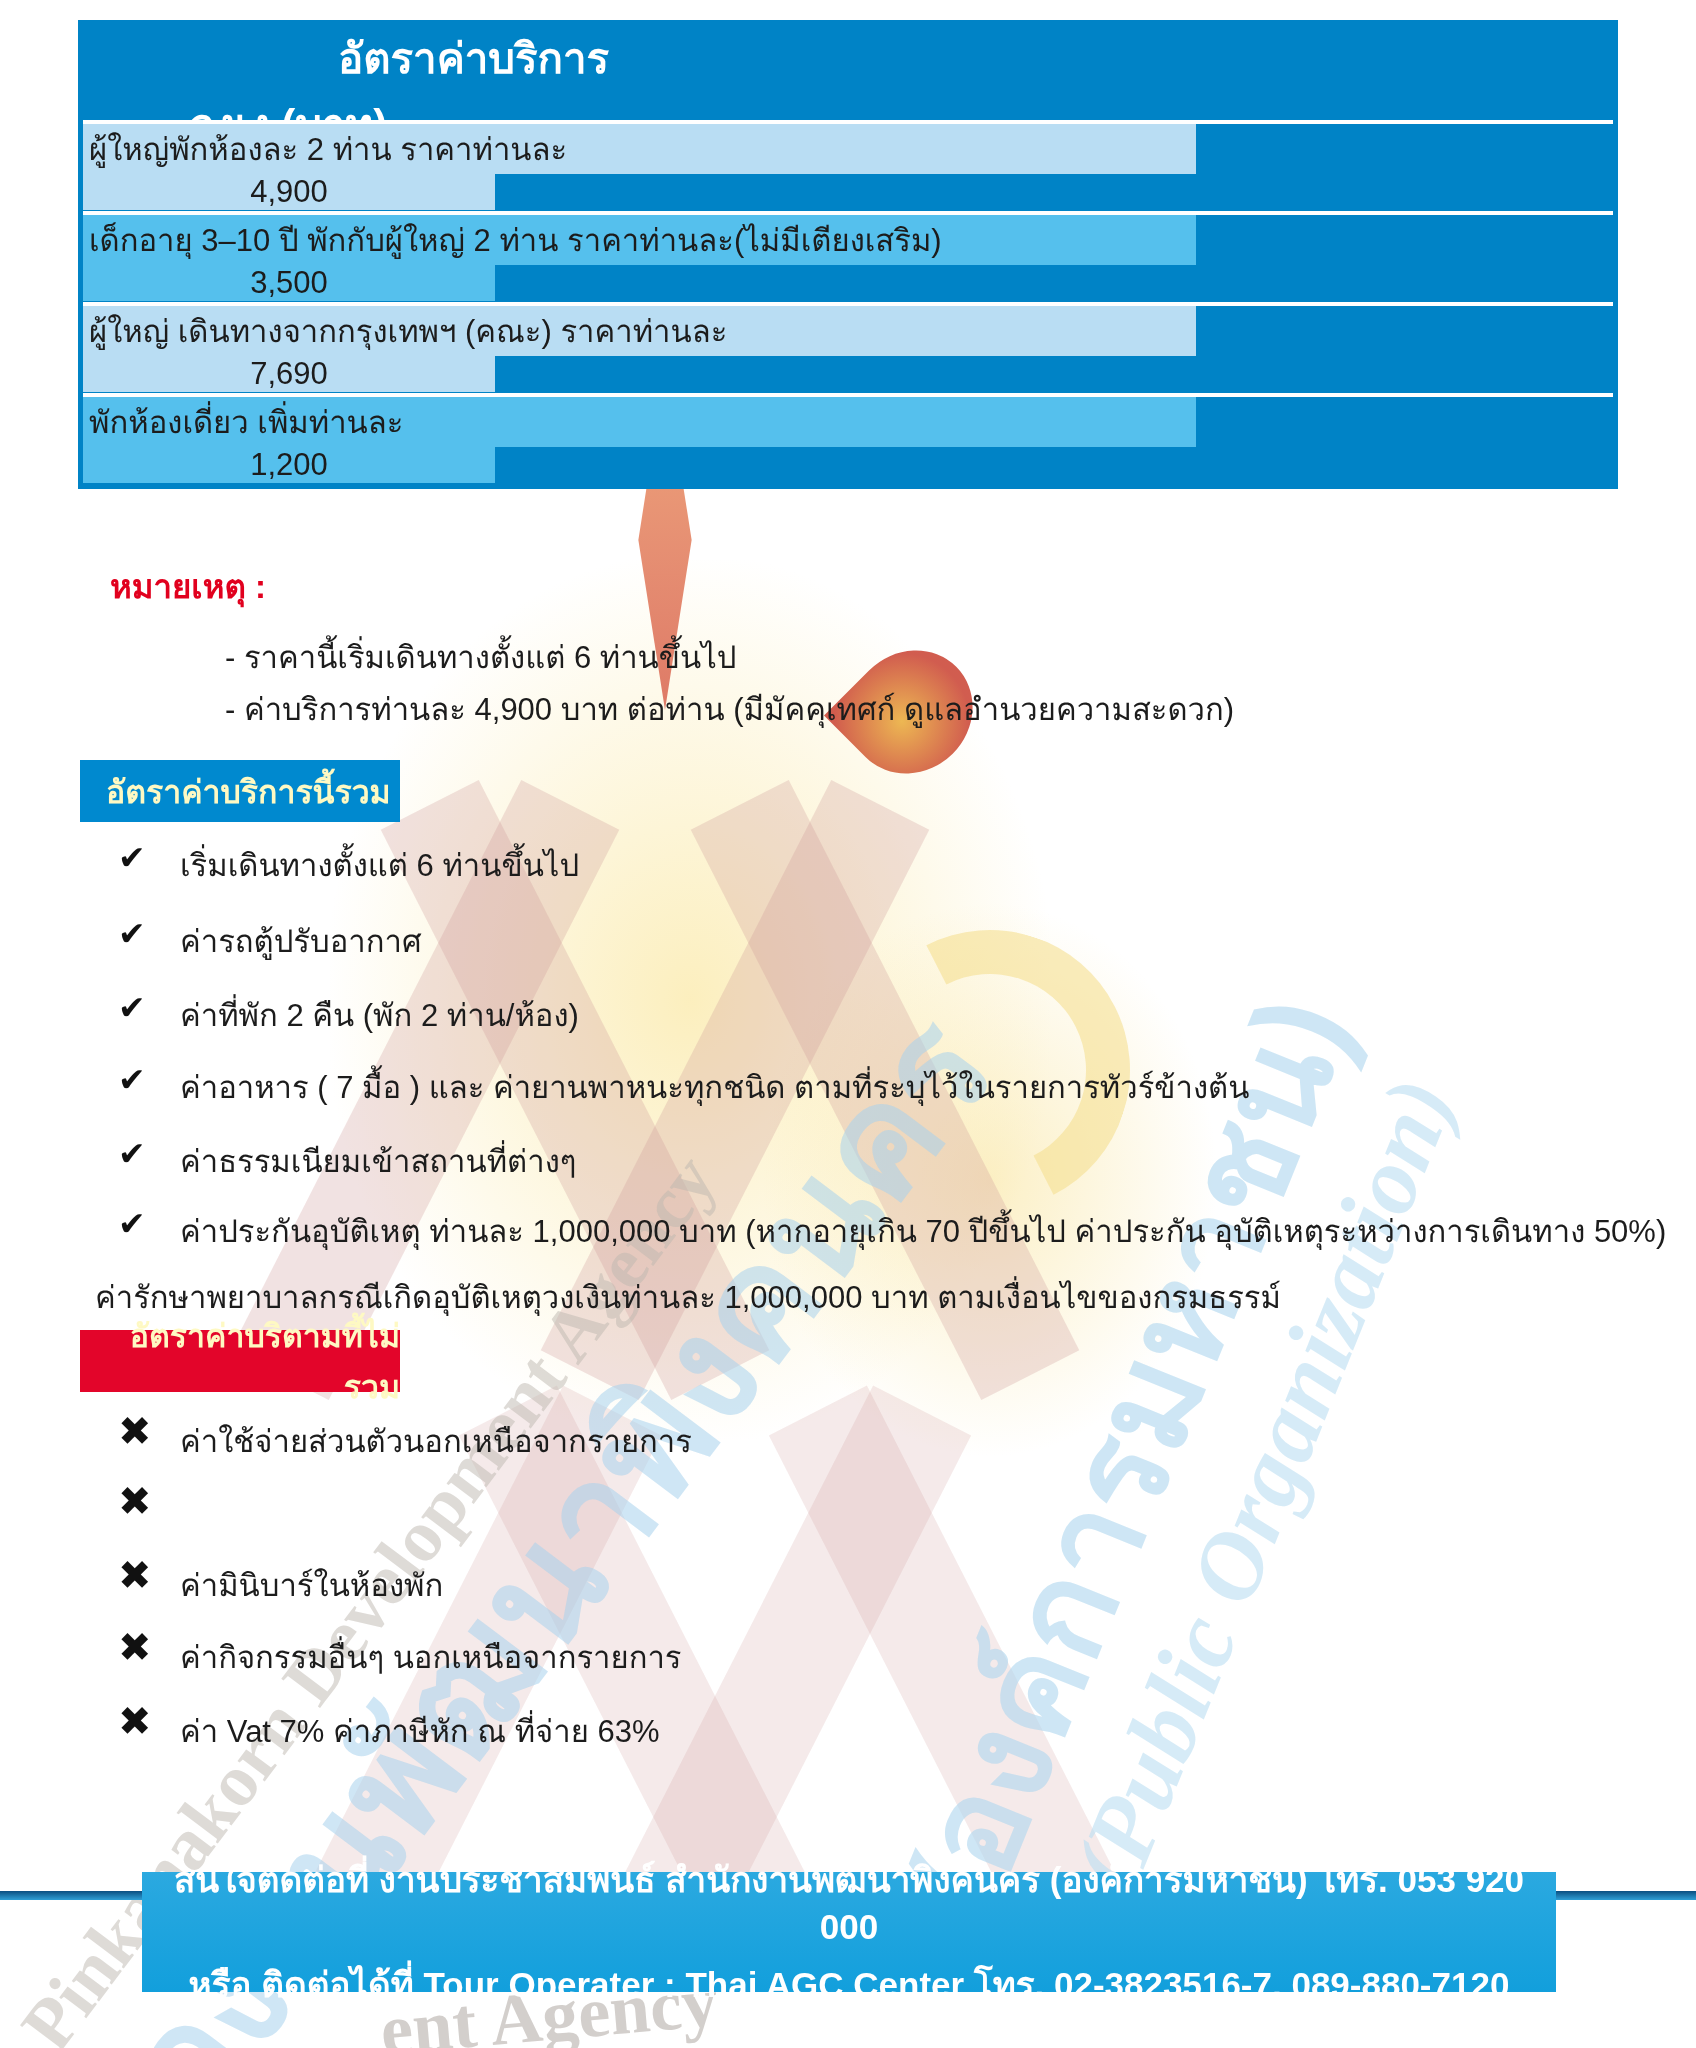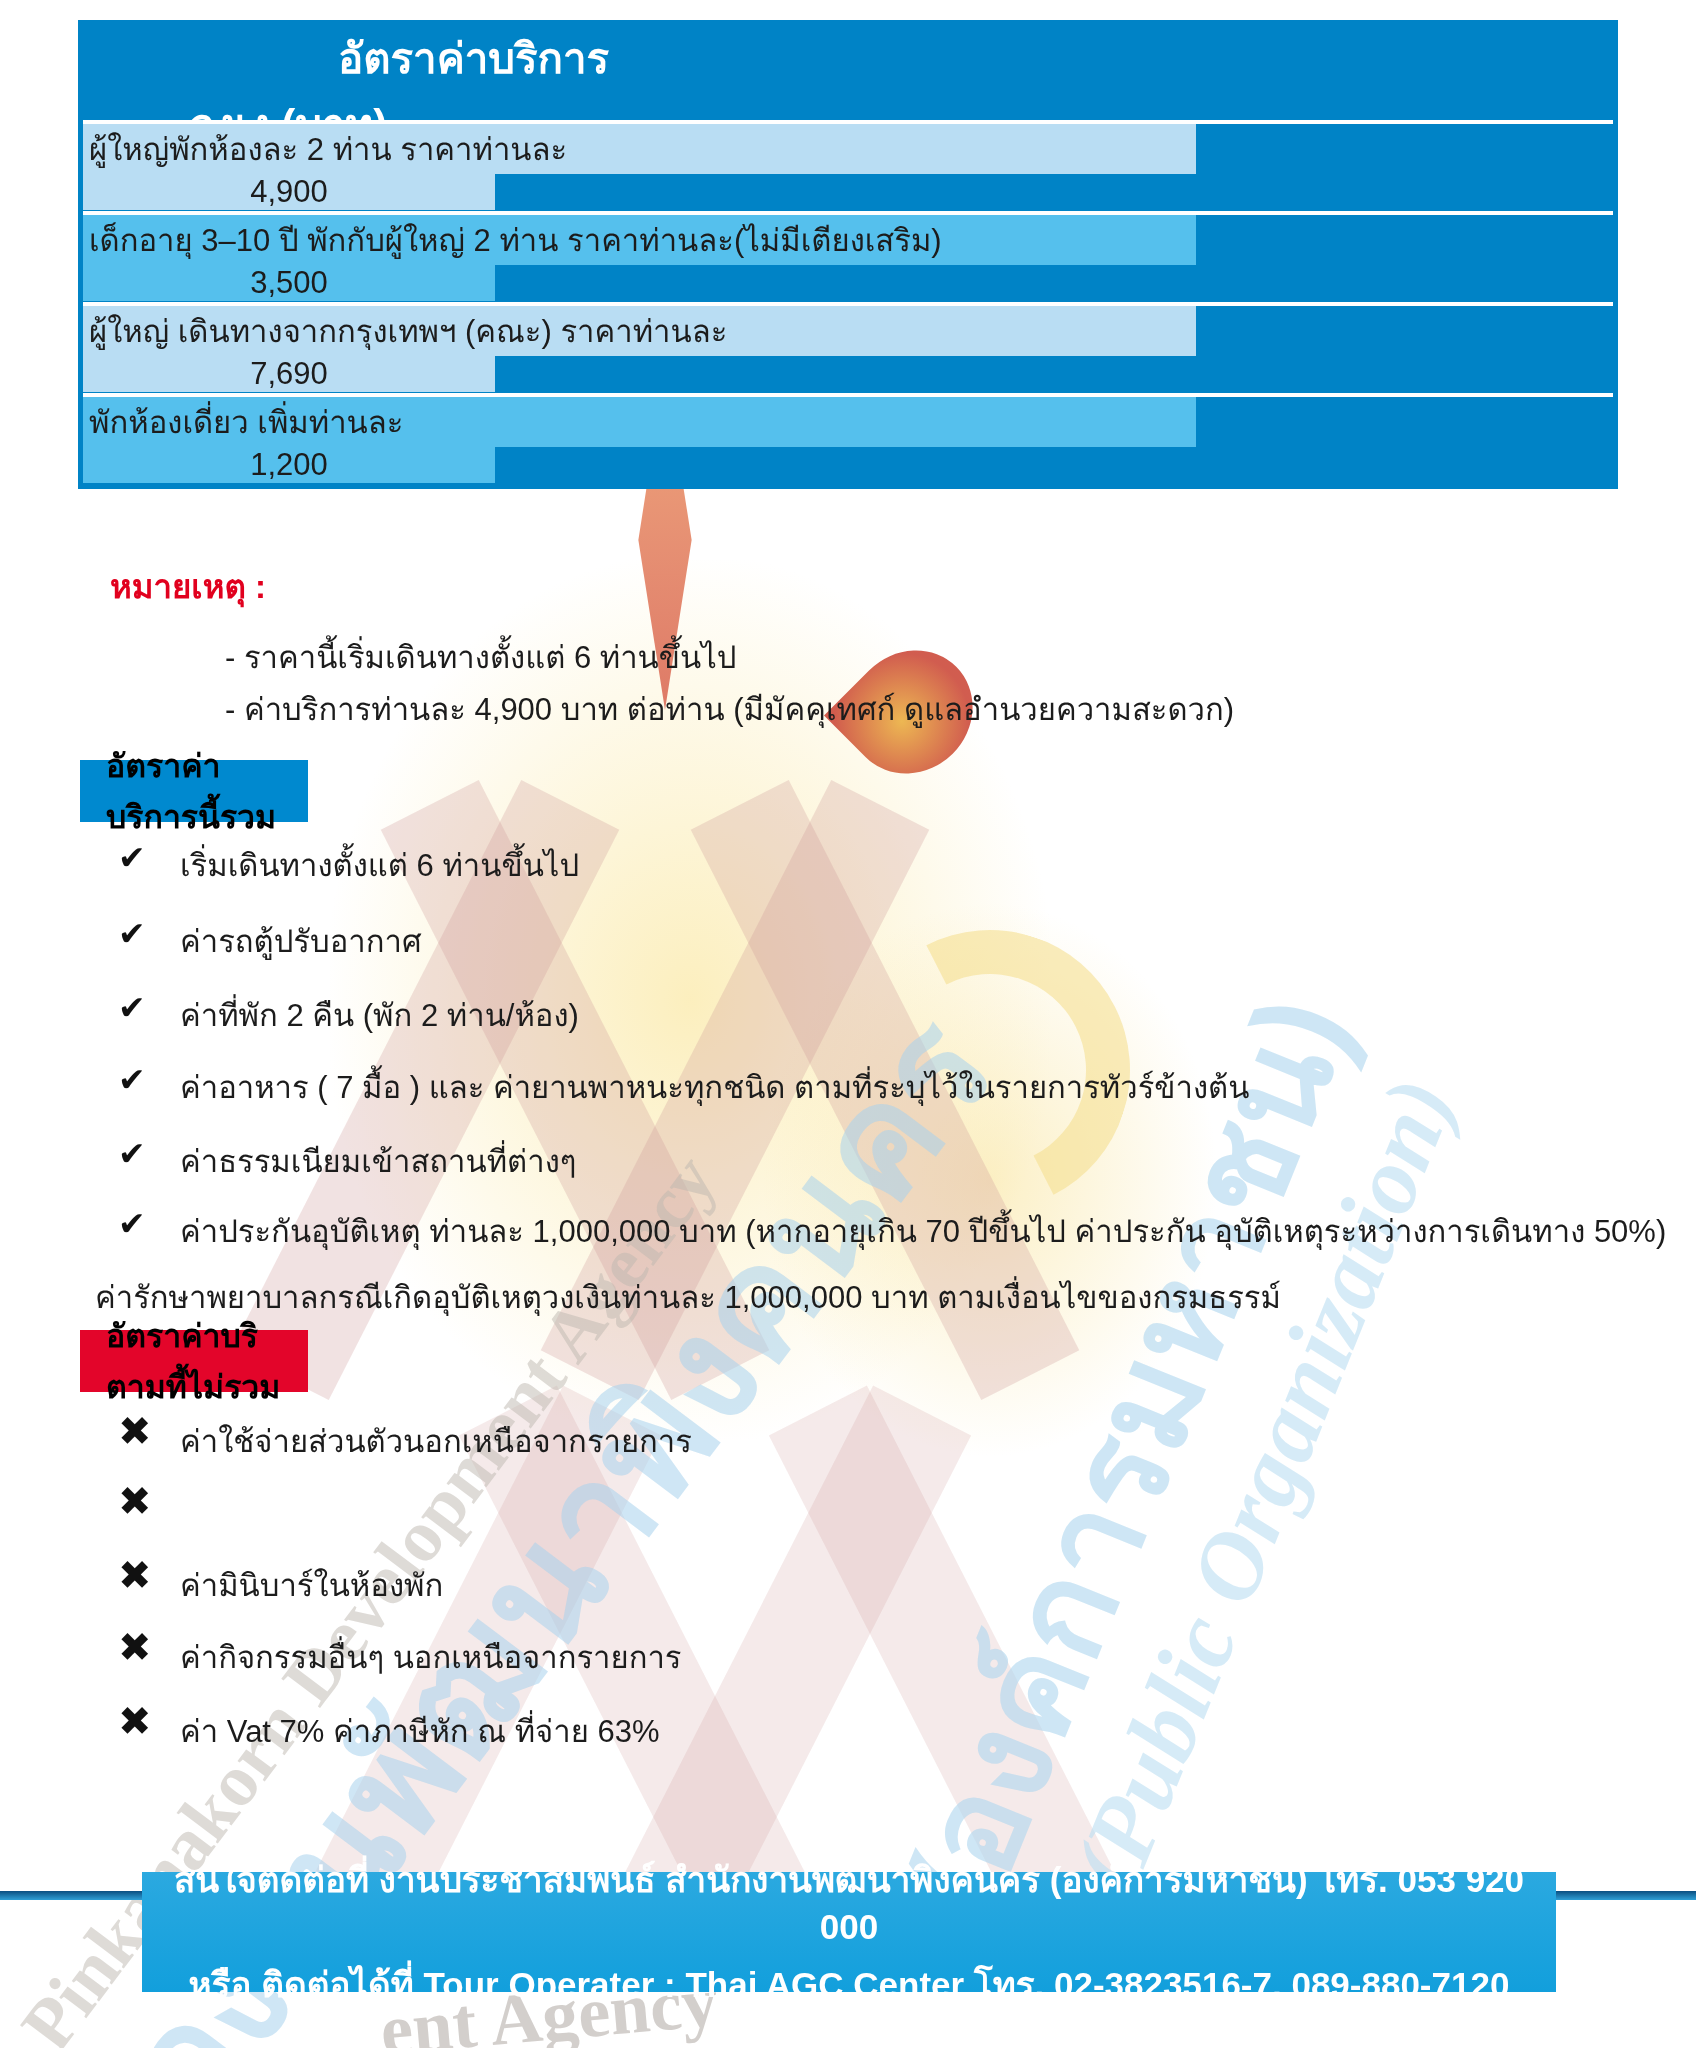--- a/index.html
+++ b/index.html
@@ -97,23 +97,23 @@
 
   .note-title {
     position:absolute; left:110px; top:560px;
     color:#E1001E; font-weight:bold; font-size:33px;
   }
   .note-line { position:absolute; left:225px; font-size:31px; }
   .note-1 { top:632px; }
   .note-2 { top:684px; }
 
   .badge {
-    position:absolute; left:80px; width:228px; height:62px;
-    color:#000000; font-weight:bold; font-size:32px;
-    display:flex; align-items:center; padding-left:26px;
+    position:absolute; left:80px; width:320px; height:62px;
+    color:#fef9c3; font-weight:bold; font-size:32px;
+    display:flex; align-items:center; padding-left:26px;text-align:right;
   }
   .badge-include { top:760px; background:#0089CF; }
   .badge-exclude { top:1330px; background:#E3052A; }
 
   .li { position:absolute; font-size:31px; }
   .li .mark {
     position:absolute; left:-62px; top:-2px;
     font-weight:bold; color:#111111;
   }
   .li-check { left:180px; }

